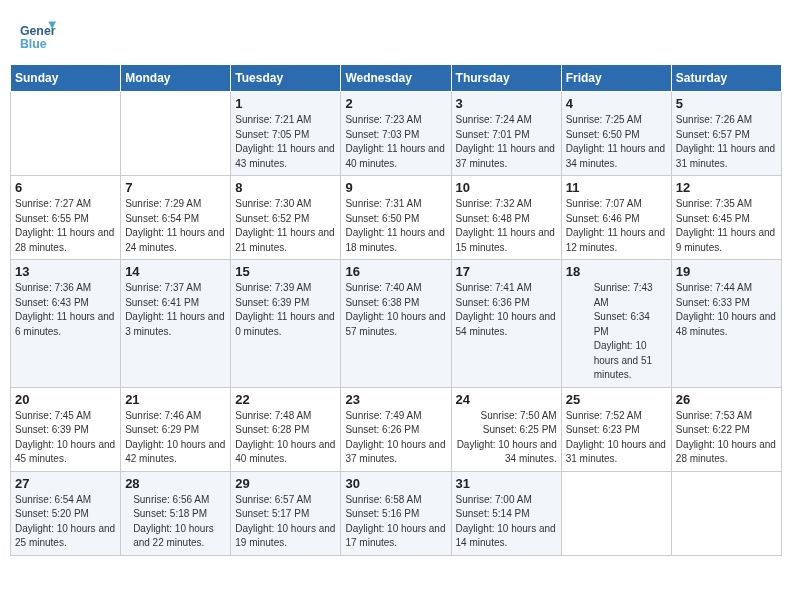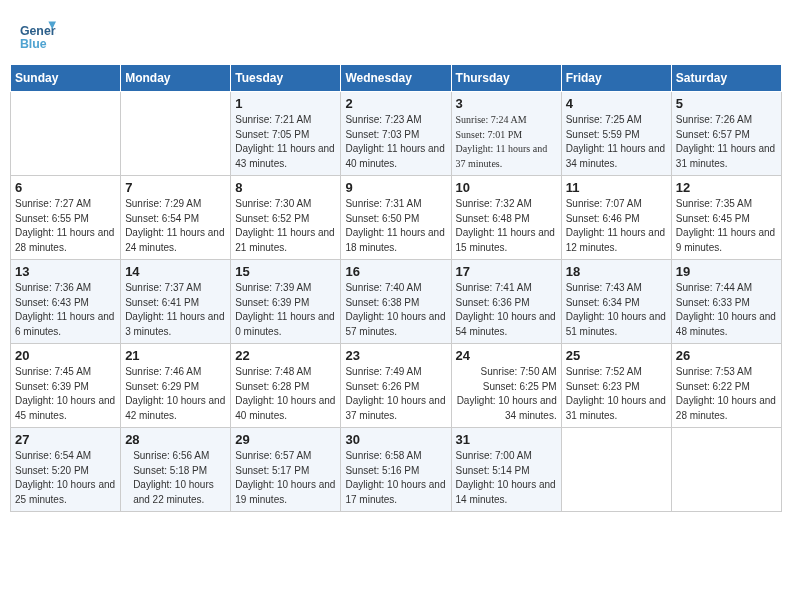--- a/index.html
+++ b/index.html
@@ -125,28 +125,28 @@
 Daylight: 11 hours and 43 minutes.</div>
         </td>
         <td>
           <span class="day-num">2</span>
           <div class="day-info" style="white-space: pre-line;">Sunrise: 7:23 AM
 Sunset: 7:03 PM
 Daylight: 11 hours and 40 minutes.</div>
         </td>
         <td>
           <span class="day-num">3</span>
-          <div class="day-info" style="white-space: pre-line; font-family: Liberation Serif, serif;">Sunrise: 7:24 AM
+          <div class="day-info" style="white-space: pre-line;">Sunrise: 7:24 AM
 Sunset: 7:01 PM
 Daylight: 11 hours and 37 minutes.</div>
         </td>
         <td>
           <span class="day-num">4</span>
           <div class="day-info" style="white-space: pre-line;">Sunrise: 7:25 AM
-Sunset: 5:59 PM
+Sunset: 6:50 PM
 Daylight: 11 hours and 34 minutes.</div>
         </td>
         <td>
           <span class="day-num">5</span>
           <div class="day-info" style="white-space: pre-line;">Sunrise: 7:26 AM
 Sunset: 6:57 PM
 Daylight: 11 hours and 31 minutes.</div>
         </td>
       </tr>
       <tr>
@@ -219,21 +219,21 @@
 Daylight: 10 hours and 57 minutes.</div>
         </td>
         <td>
           <span class="day-num">17</span>
           <div class="day-info" style="white-space: pre-line;">Sunrise: 7:41 AM
 Sunset: 6:36 PM
 Daylight: 10 hours and 54 minutes.</div>
         </td>
         <td>
           <span class="day-num">18</span>
-          <div class="day-info" style="white-space: pre-line;">Sunrise: 7:43 AM
+          <div class="day-info" style="white-space: pre-line; margin-left: 28px;">Sunrise: 7:43 AM
 Sunset: 6:34 PM
 Daylight: 10 hours and 51 minutes.</div>
         </td>
         <td>
           <span class="day-num">19</span>
           <div class="day-info" style="white-space: pre-line;">Sunrise: 7:44 AM
 Sunset: 6:33 PM
 Daylight: 10 hours and 48 minutes.</div>
         </td>
       </tr>

